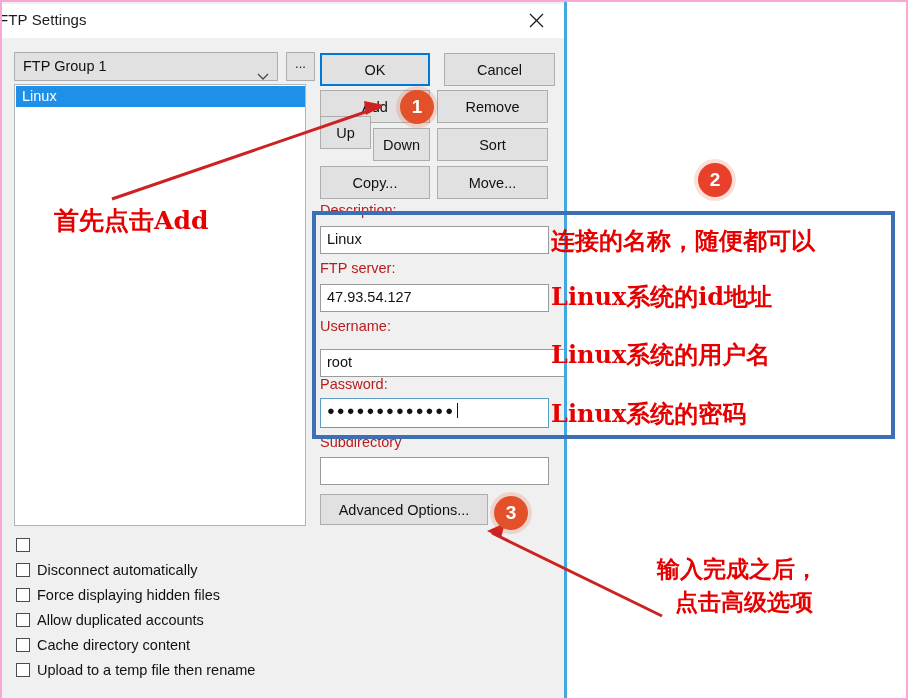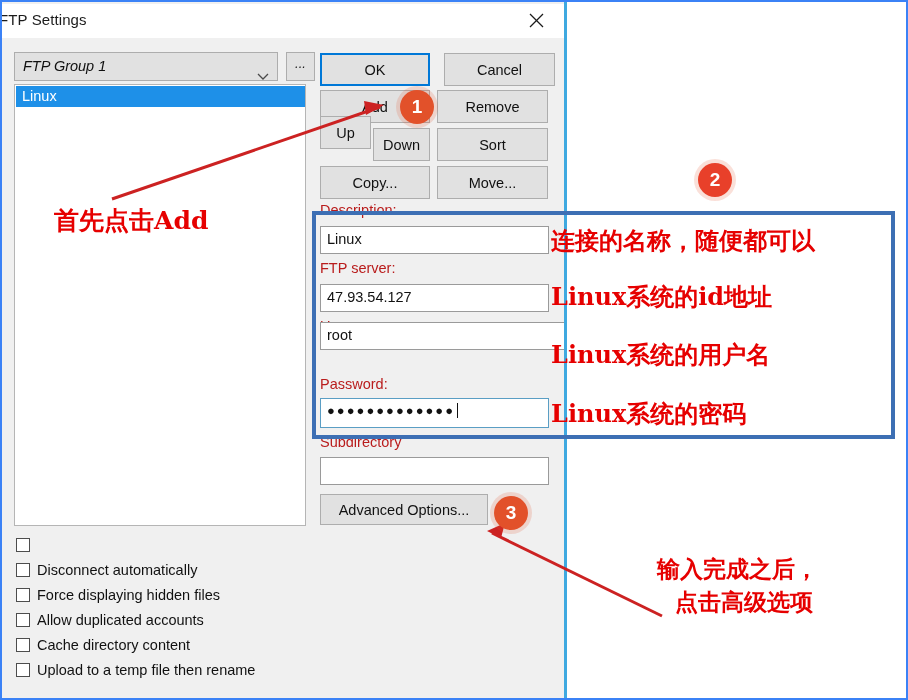--- a/index.html
+++ b/index.html
@@ -6,21 +6,21 @@
     margin: 0; padding: 0;
     width: 908px; height: 700px;
     background: #ffffff;
     font-family: "Liberation Sans", sans-serif;
     overflow: hidden;
   }
   #root {
     position: relative;
     width: 908px; height: 700px;
     box-sizing: border-box;
-    border: 2px solid #3b82f6;
+    border: 2px solid #f9a8d4;
     background: #ffffff;
     overflow: hidden;
   }
 
   
   #dialog {
     position: absolute;
     left: 0px; top: 0px;
     width: 565px; height: 700px;
     box-sizing: border-box;
@@ -42,21 +42,21 @@
   #close-btn {
     position: absolute; right: 6px; top: 0px;
     width: 44px; height: 32px;
     display: flex; align-items: center; justify-content: center;
   }
   #close-btn svg { display:block; }
 
   
   #group-row {
     position: absolute; left: 12px; top: 50px;
-    width: 292px; height: 29px; font-style: italic;
+    width: 292px; height: 29px;
   }
   #group-combo {
     position: absolute; left: 0; top: 0;
     width: 264px; height: 29px;
     box-sizing: border-box;
     background: #e1e1e1;
     border: 1px solid #adadad;
     font-size: 14.5px; color: #101010;
     line-height: 27px;
     padding-left: 8px;
@@ -158,21 +158,21 @@
     white-space: nowrap;
     overflow: hidden;
   }
   .field-input.focused { border: 1px solid #5a9ec4; }
 
   #lbl-description { left: 318px; top: 200px; }
   #in-description  { left: 318px; top: 224px; width: 229px; height: 28px; }
   #lbl-ftpserver   { left: 318px; top: 258px; }
   #in-ftpserver    { left: 318px; top: 282px; width: 229px; height: 28px; }
   #lbl-username    { left: 318px; top: 316px; }
-  #in-username     { left: 318px; top: 320px; width: 272px; height: 28px; }
+  #in-username     { left: 318px; top: 347px; width: 272px; height: 28px; }
   #lbl-password    { left: 318px; top: 374px; }
   #in-password     { left: 318px; top: 396px; width: 229px; height: 30px;
                      letter-spacing: 2px; font-size: 13px; }
   #lbl-subdir      { left: 318px; top: 432px; }
   #in-subdir       { left: 318px; top: 455px; width: 229px; height: 28px; }
 
   #pw-caret {
     display:inline-block;
     width:1px; height:15px;
     background:#111;

